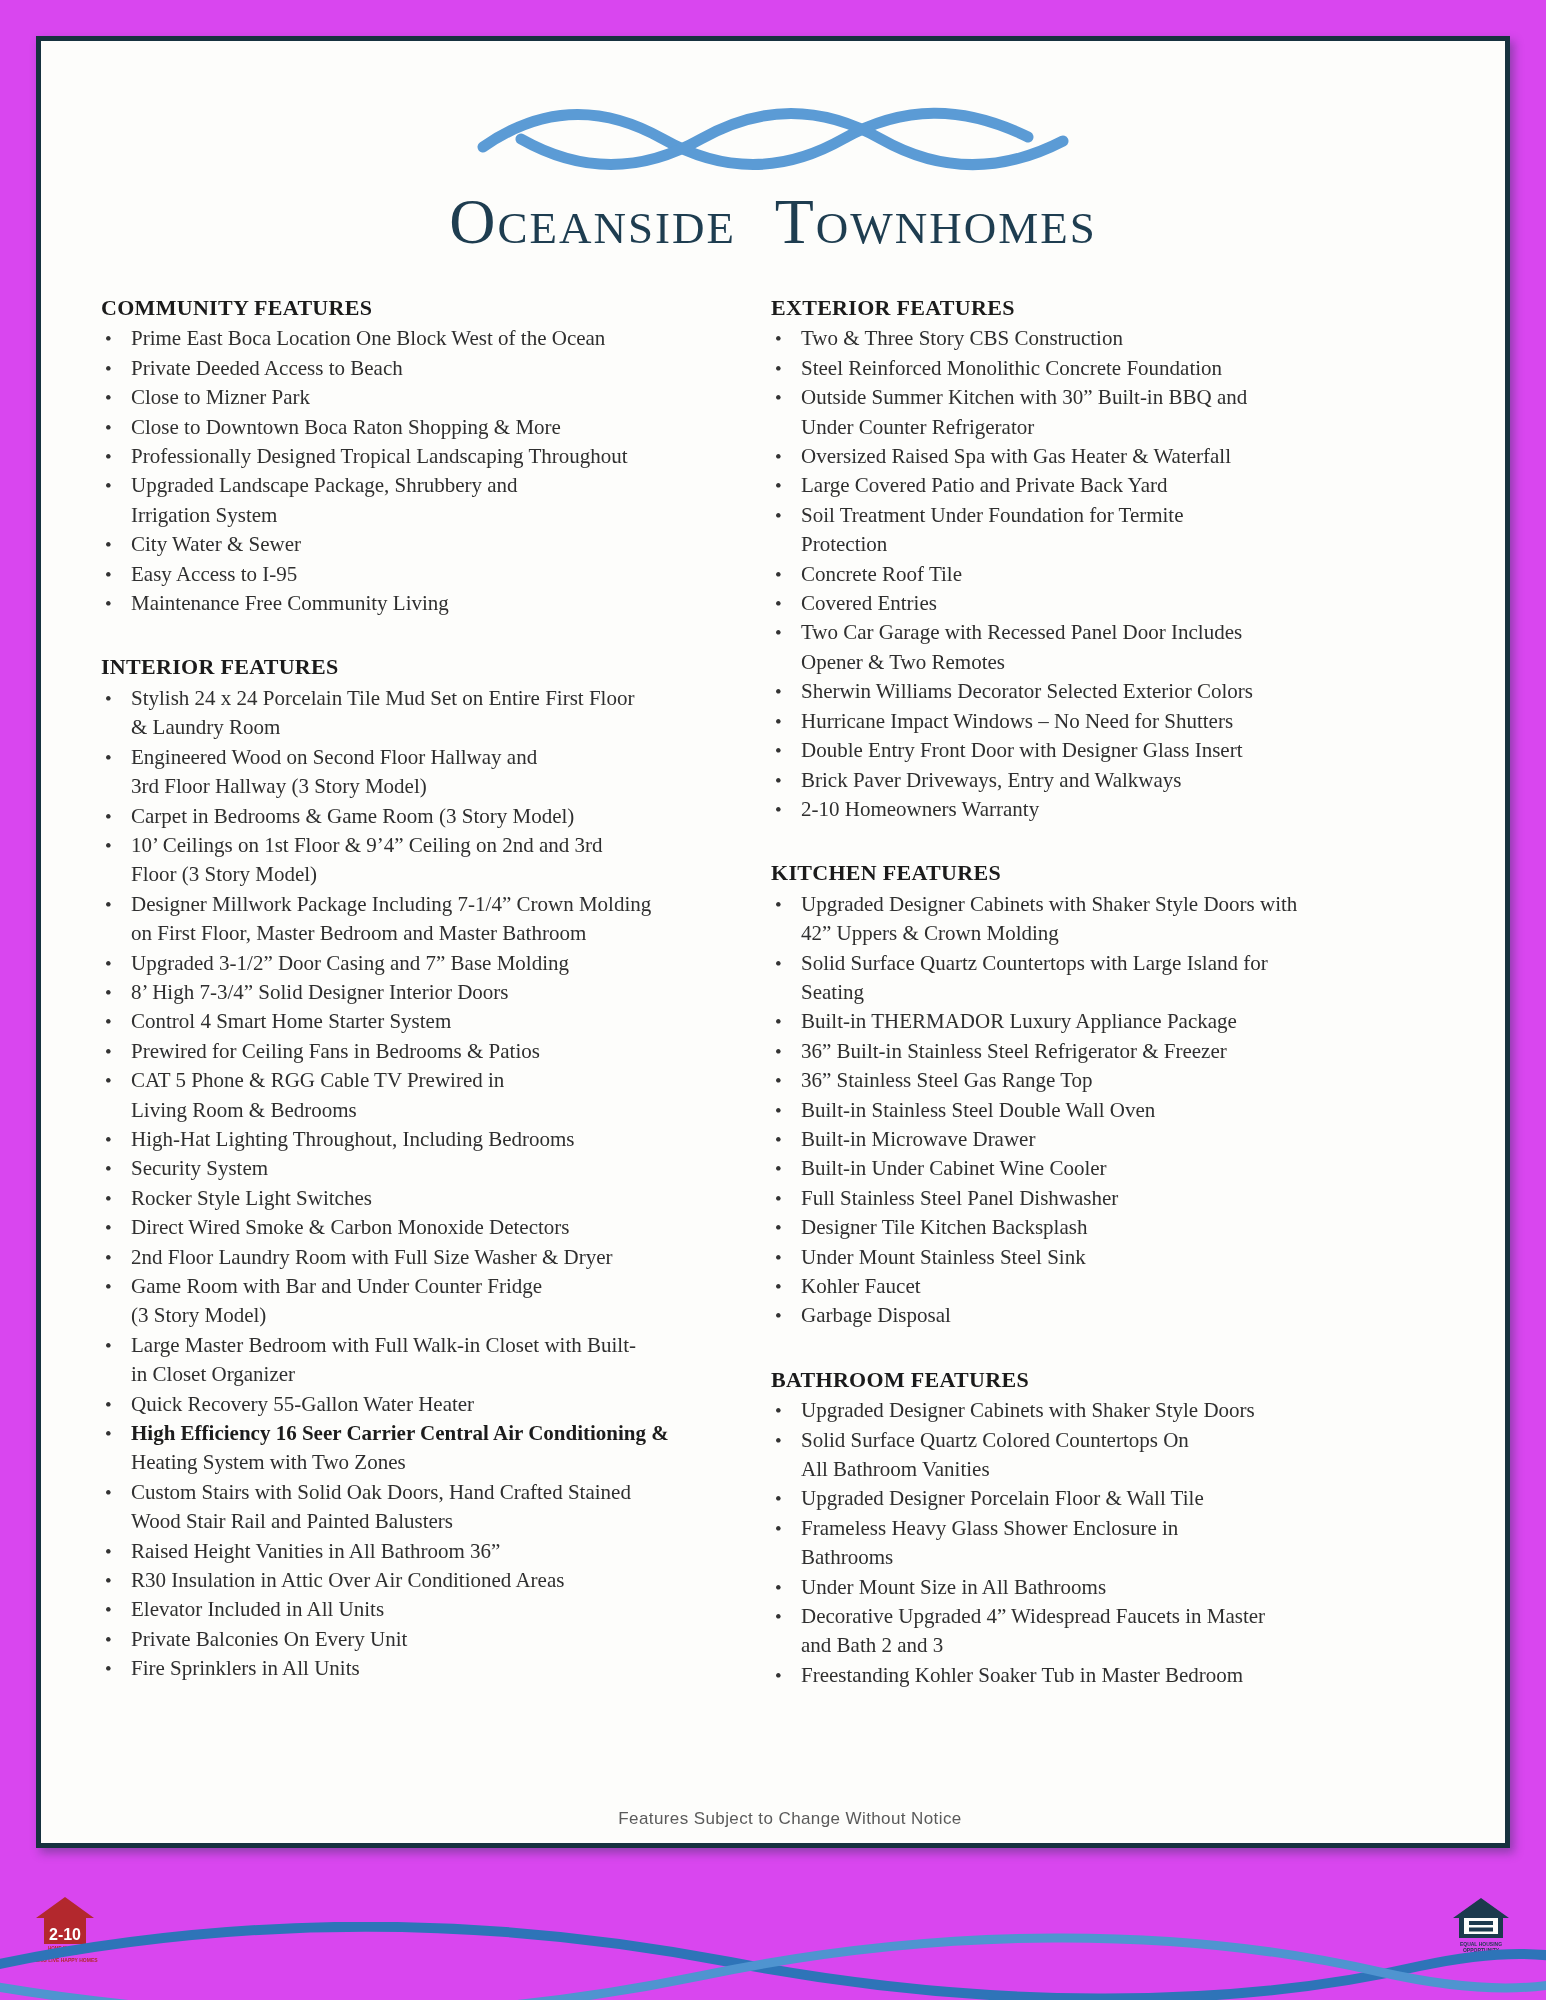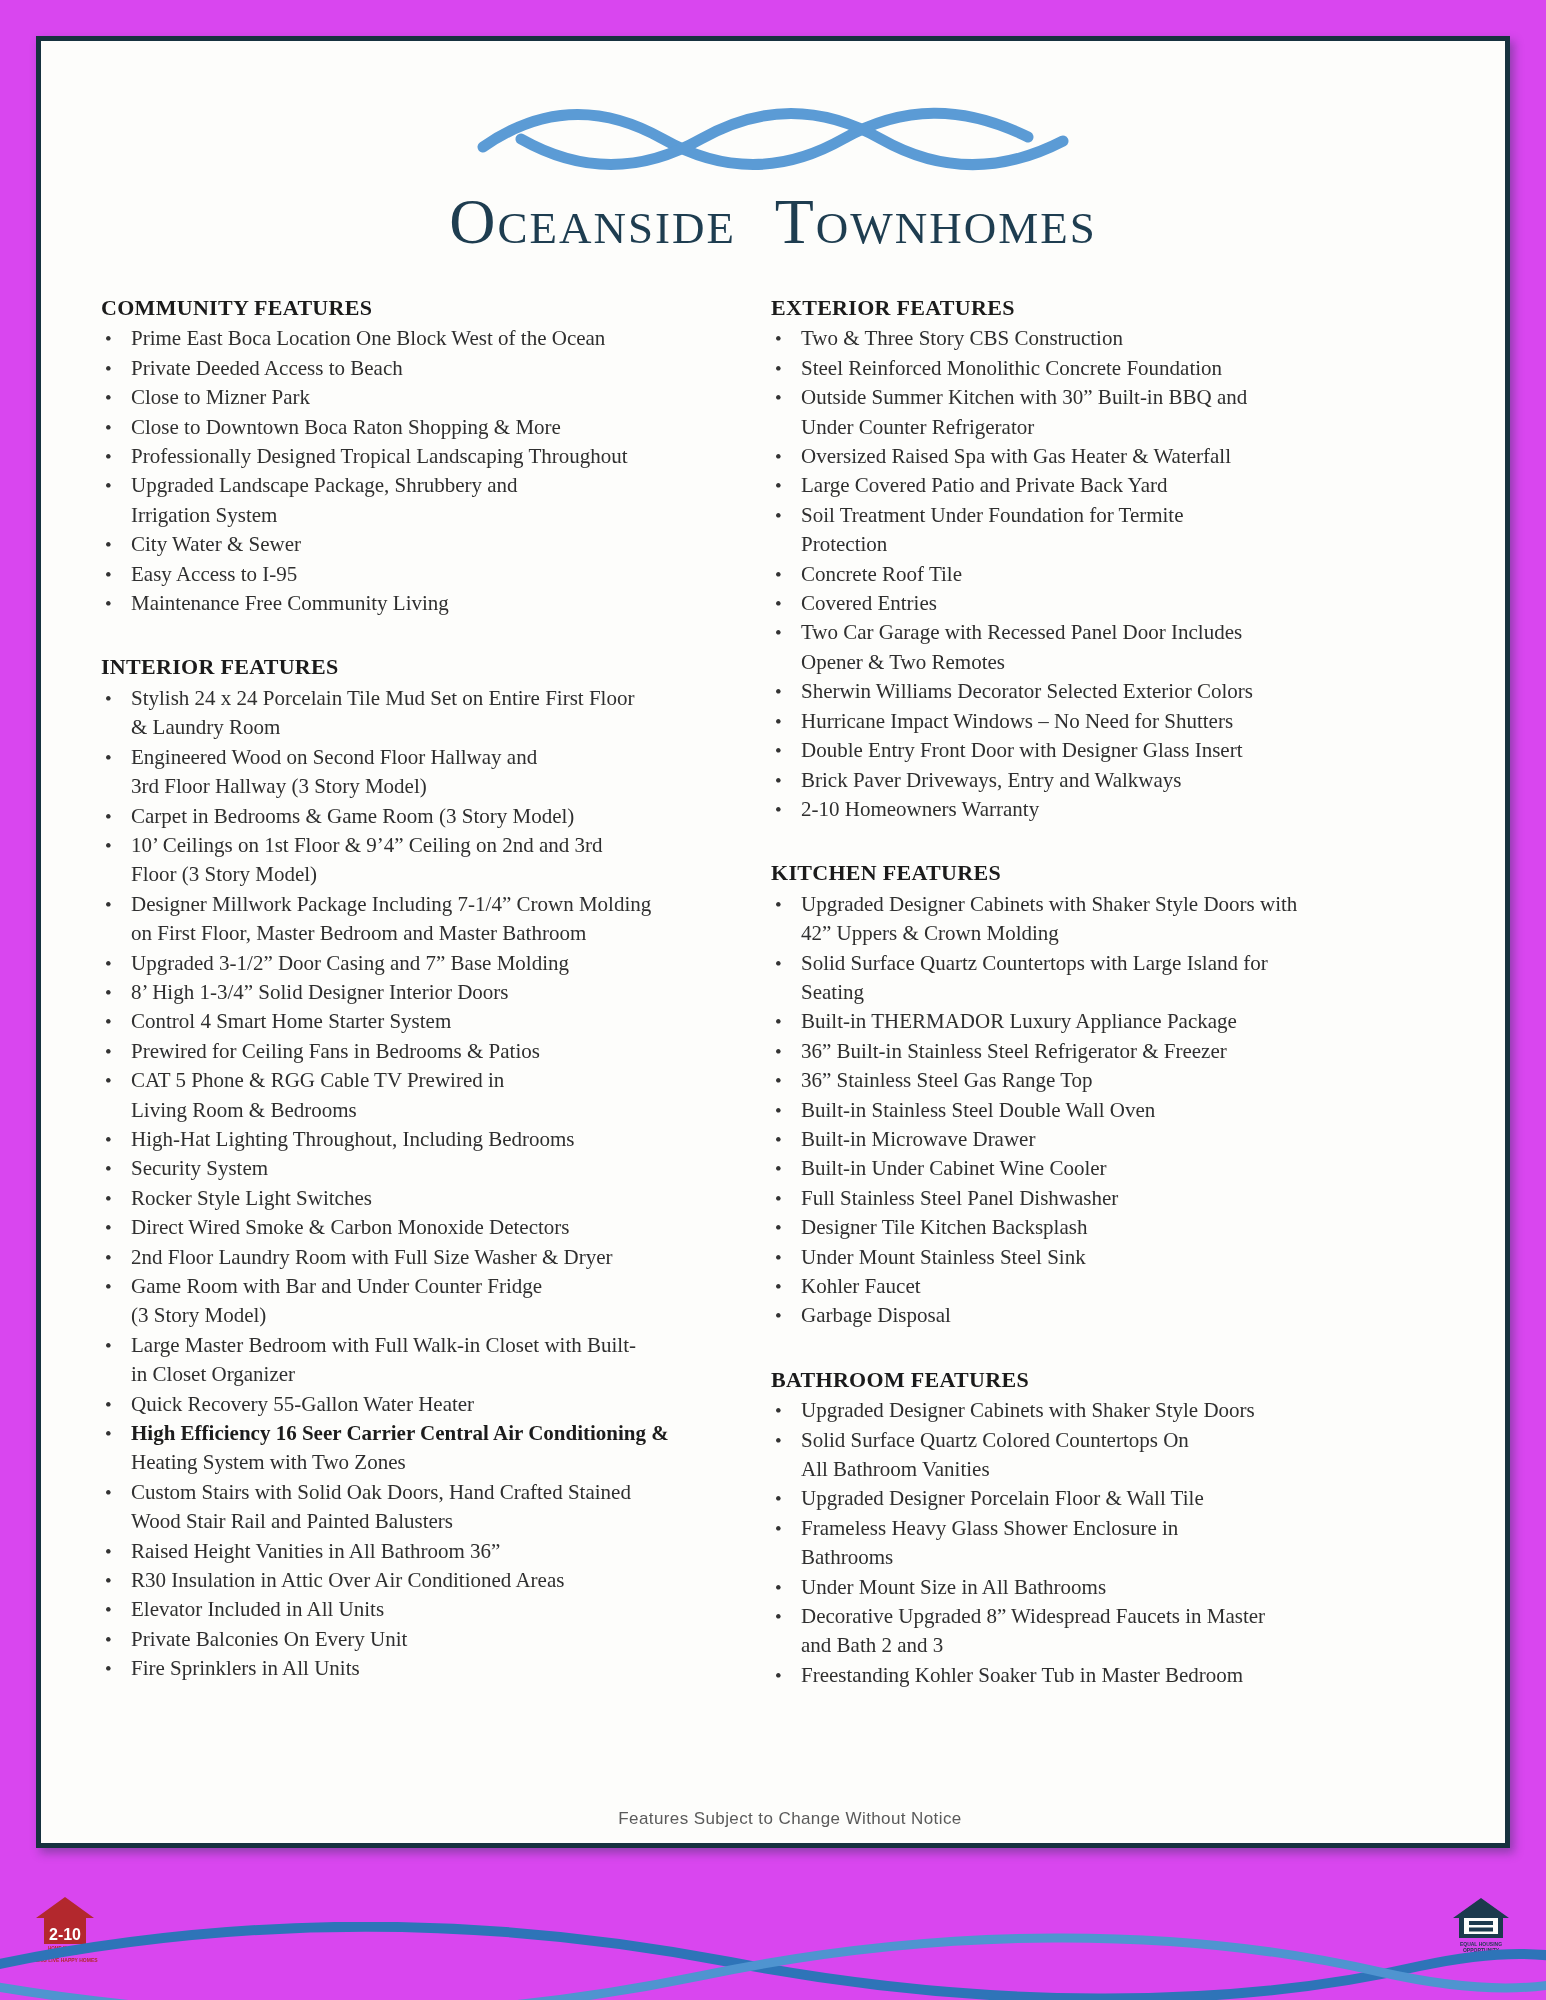--- a/index.html
+++ b/index.html
@@ -166,21 +166,21 @@
               <span class="bullet">•</span>
               <span class="item-text">Designer Millwork Package Including 7-1/4” Crown Molding
 on First Floor, Master Bedroom and Master Bathroom</span>
             </li>
             <li>
               <span class="bullet">•</span>
               <span class="item-text">Upgraded 3-1/2” Door Casing and 7” Base Molding</span>
             </li>
             <li>
               <span class="bullet">•</span>
-              <span class="item-text">8’ High 1-3/4” Solid Designer Interior Doors</span>
+              <span class="item-text">8’ High 7-3/4” Solid Designer Interior Doors</span>
             </li>
             <li>
               <span class="bullet">•</span>
               <span class="item-text">Control 4 Smart Home Starter System</span>
             </li>
             <li>
               <span class="bullet">•</span>
               <span class="item-text">Prewired for Ceiling Fans in Bedrooms &amp; Patios</span>
             </li>
             <li>
@@ -393,21 +393,21 @@
               <span class="bullet">•</span>
               <span class="item-text">Frameless Heavy Glass Shower Enclosure in
 Bathrooms</span>
             </li>
             <li>
               <span class="bullet">•</span>
               <span class="item-text">Under Mount Size in All Bathrooms</span>
             </li>
             <li>
               <span class="bullet">•</span>
-              <span class="item-text">Decorative Upgraded 8” Widespread Faucets in Master
+              <span class="item-text">Decorative Upgraded 4” Widespread Faucets in Master
 and Bath 2 and 3</span>
             </li>
             <li>
               <span class="bullet">•</span>
               <span class="item-text">Freestanding Kohler Soaker Tub in Master Bedroom</span>
             </li>
           </ul>
         </div>
     </div>
 

